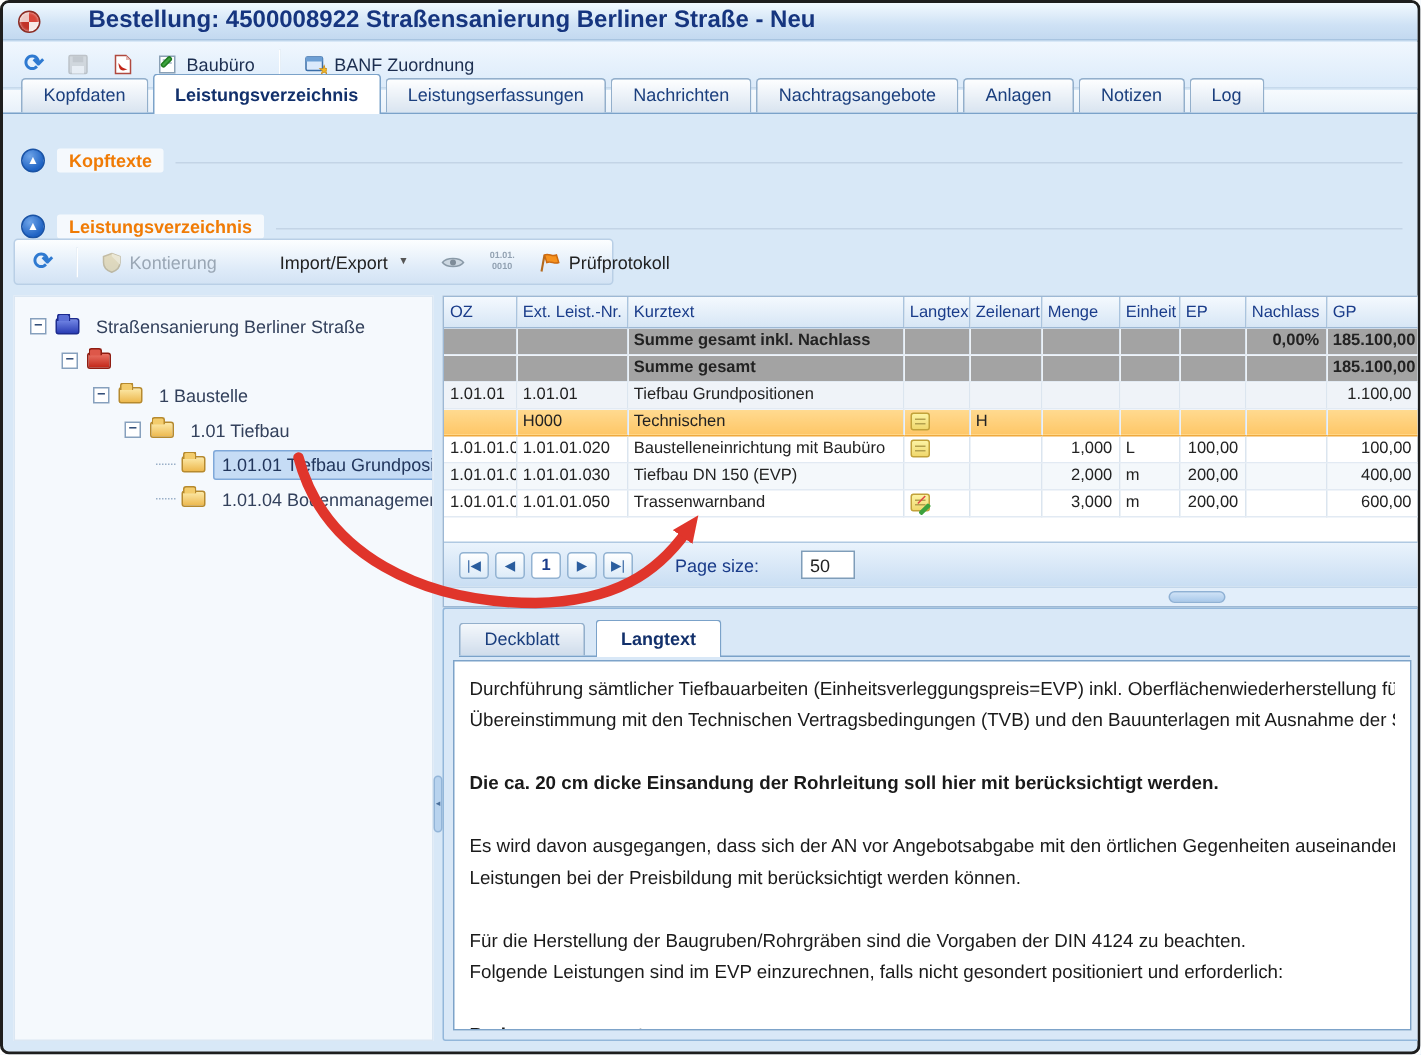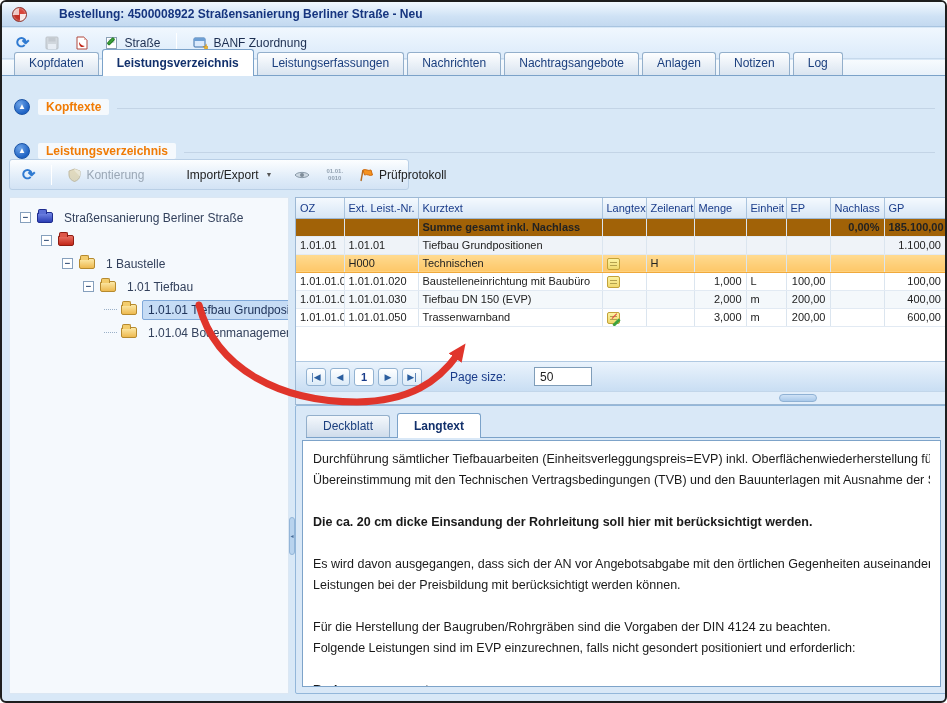--- a/index.html
+++ b/index.html
@@ -9,21 +9,21 @@
     border:2px solid #1e1e1e;border-radius:6px;overflow:hidden;
     font-family:"Liberation Sans",sans-serif;background:#d8e8f7;
   }
   
   .titlebar{position:absolute;left:0;top:0;right:0;height:25px;
     background:linear-gradient(#f2f9ff,#cfe2f5 60%,#c3d9f0);
     border-bottom:1px solid #a8c4e0;display:flex;align-items:center;gap:8px;padding:0 10px;}
   .app-logo{width:15px;height:15px;border-radius:50%;
     background:conic-gradient(#d8453a 0 90deg,#f7e9e7 90deg 180deg,#c23227 180deg 270deg,#eec8c4 270deg);
     border:1px solid #8c2c24;box-shadow:inset 0 0 2px rgba(255,255,255,.8);}
-  .title-text{font-size:12px;font-weight:bold;color:#16357f;white-space:nowrap;padding-left:24px;}
+  .title-text{font-size:16px;font-weight:bold;color:#16357f;white-space:nowrap;padding-left:24px;}
   
   .toolbar{position:absolute;left:0;top:26px;right:0;height:31px;
     background:linear-gradient(#f0f7fe,#dcebfa);border-bottom:1px solid #c6d9ec;
     display:flex;align-items:center;gap:4px;padding:0 8px;}
   .tbtn{display:flex;align-items:center;gap:5px;height:24px;padding:0 6px;border-radius:3px;
     font-size:12px;color:#1c2e50;cursor:default;}
   .tbtn.disabled{opacity:.45;filter:grayscale(.9);}
   .vsep{width:1px;height:20px;background:#b4cbe2;margin:0 6px;border-right:1px solid #fff;}
   .refresh-glyph{color:#2f7ad1;font-size:16px;line-height:16px;font-weight:bold;}
   .icon-svg{display:block;}
@@ -76,41 +76,41 @@
     border:1px solid #93b5d8;border-radius:3px;color:#4a6f9b;font-size:6px;line-height:36px;text-align:center;cursor:col-resize;}
   
   .gridpanel{position:absolute;left:293px;top:195px;width:652px;height:208px;background:#fff;
     border:1px solid #9db8d4;overflow:hidden;}
   table.grid{border-collapse:collapse;table-layout:fixed;width:100%;font-size:11px;color:#222;padding-left:12px;}
   .grid th{height:20px;font-weight:normal;color:#1a3c8a;text-align:left;padding:0 4px;
     background:linear-gradient(#f4f9fe,#d7e6f5);border-right:1px solid #aac4de;border-bottom:1px solid #9db8d4;white-space:nowrap;overflow:hidden;}
   .grid td{height:18px;padding:0 4px;border-right:1px solid #dbe5ef;border-bottom:1px solid #e2eaf3;
     white-space:nowrap;overflow:hidden;}
   .grid .r{text-align:right;}
-  .grid tr.sum td{font-weight:bold;background:#a16207;}
+  .grid tr.sum td{font-weight:bold;background:#a3a3a3;}
   .grid tr.group td{background:#eff3f8;}
   .grid tr.alt td{background:#f4f8fb;}
   .grid tr.hl td{background:linear-gradient(#ffdb92,#fec768);border-top:1px solid #f0a93c;border-bottom:1px solid #f0a93c;}
   .note{display:inline-block;width:13px;height:12px;position:relative;vertical-align:middle;
     background:linear-gradient(#fcf3a3,#f0d86e);border:1px solid #c2a23a;border-radius:2px;}
   .note::before{content:"";position:absolute;left:2px;right:2px;top:3px;height:0;
     border-top:1px solid #b3a14e;box-shadow:0 3px 0 #b3a14e;}
   .note.edit::after{content:"";position:absolute;right:-2px;bottom:-1px;width:9px;height:3px;
     background:#3da23d;border-radius:1px;transform:rotate(-45deg);
     box-shadow:3px -6px 0 -1px #e04545;}
   
   .pager{position:absolute;left:0;right:0;bottom:13px;height:30px;
     background:linear-gradient(#eaf3fc,#c9def3);border-top:1px solid #b0c9e2;
     display:flex;align-items:center;gap:4px;padding:0 10px;}
   .pbtn{min-width:20px;height:18px;background:linear-gradient(#ffffff,#dcebf8);
     border:1px solid #93b3d2;border-radius:3px;color:#2a5d9e;font-size:9px;line-height:16px;
     text-align:center;padding:0 3px;cursor:pointer;}
   .pbtn.page{font-size:11px;font-weight:bold;background:#fff;color:#1a3c8a;}
   .pager-label{font-size:12px;color:#1a3c8a;margin:0 24px 0 24px;}
-  .pager input{width:58px;height:19px;border:1px solid #7f9db9;font:12px "Liberation Sans",sans-serif;
+  .pager input{width:36px;height:19px;border:1px solid #7f9db9;font:12px "Liberation Sans",sans-serif;
     padding:1px 5px;color:#222;background:#fff;}
   
   .hstrip{position:absolute;left:0;right:0;bottom:0;height:13px;background:#e2eefa;border-top:1px solid #c2d6ea;}
   .hthumb{position:absolute;left:483px;top:2px;width:38px;height:8px;border-radius:4px;
     background:linear-gradient(#cfe2f6,#a9c9ea);border:1px solid #8fb1d4;cursor:pointer;}
   
   .bottompanel{position:absolute;left:293px;top:403px;width:652px;height:289px;
     background:#d9e8f7;border:1px solid #93b7da;border-radius:2px;}
   .btabs{position:absolute;left:10px;right:6px;top:5px;height:27px;display:flex;align-items:flex-end;
     border-bottom:1px solid #7ba2c9;}
@@ -154,21 +154,21 @@
           <path d="M4 6c2 3 4 4 6 4-1.5 1-4.5 2-5.5-1C4 7.5 4 6 4 6z" fill="#c22718"></path>
         </svg>
     </span>
     <span class="tbtn">
       <svg class="icon-svg" width="14" height="14" viewBox="0 0 14 14">
           <rect x="1.5" y="1.5" width="10" height="11" fill="#fff" stroke="#8aa0b5"></rect>
           <line x1="3.5" y1="4" x2="9.5" y2="4" stroke="#9fb2c4"></line>
           <line x1="3.5" y1="6" x2="9.5" y2="6" stroke="#9fb2c4"></line>
           <rect x="7" y="5.2" width="8" height="2.6" rx="1" fill="#3da23d" stroke="#1f7a1f" transform="rotate(-45 7 12)"></rect>
         </svg>
-      <span>Straße</span>
+      <span>Baubüro</span>
     </span>
     <span class="vsep"></span>
     <span class="tbtn">
       <svg class="icon-svg" width="15" height="14" viewBox="0 0 15 14">
           <rect x="1" y="2" width="11" height="9" rx="1" fill="#dbeafc" stroke="#3a6ea8"></rect>
           <rect x="1" y="2" width="11" height="3" fill="#6d9fd4"></rect>
           <text x="9.5" y="13.5" font-size="8" fill="#f2b827" stroke="#c2871a" stroke-width=".4">★</text>
         </svg>
       <span>BANF Zuordnung</span>
     </span>
@@ -304,20 +304,32 @@
             <td></td>
             <td>Summe gesamt inkl. Nachlass</td>
             <td></td>
             <td></td>
             <td class="r"></td>
             <td></td>
             <td class="r"></td>
             <td class="r">0,00%</td>
             <td class="r">185.100,00</td>
           </tr>
+          <tr class="sum">
+            <td></td>
+            <td></td>
+            <td>Summe gesamt</td>
+            <td></td>
+            <td></td>
+            <td class="r"></td>
+            <td></td>
+            <td class="r"></td>
+            <td class="r"></td>
+            <td class="r">185.100,00</td>
+          </tr>
           <tr class="group">
             <td>1.01.01</td>
             <td>1.01.01</td>
             <td>Tiefbau Grundpositionen</td>
             <td></td>
             <td></td>
             <td class="r"></td>
             <td></td>
             <td class="r"></td>
             <td class="r"></td>

